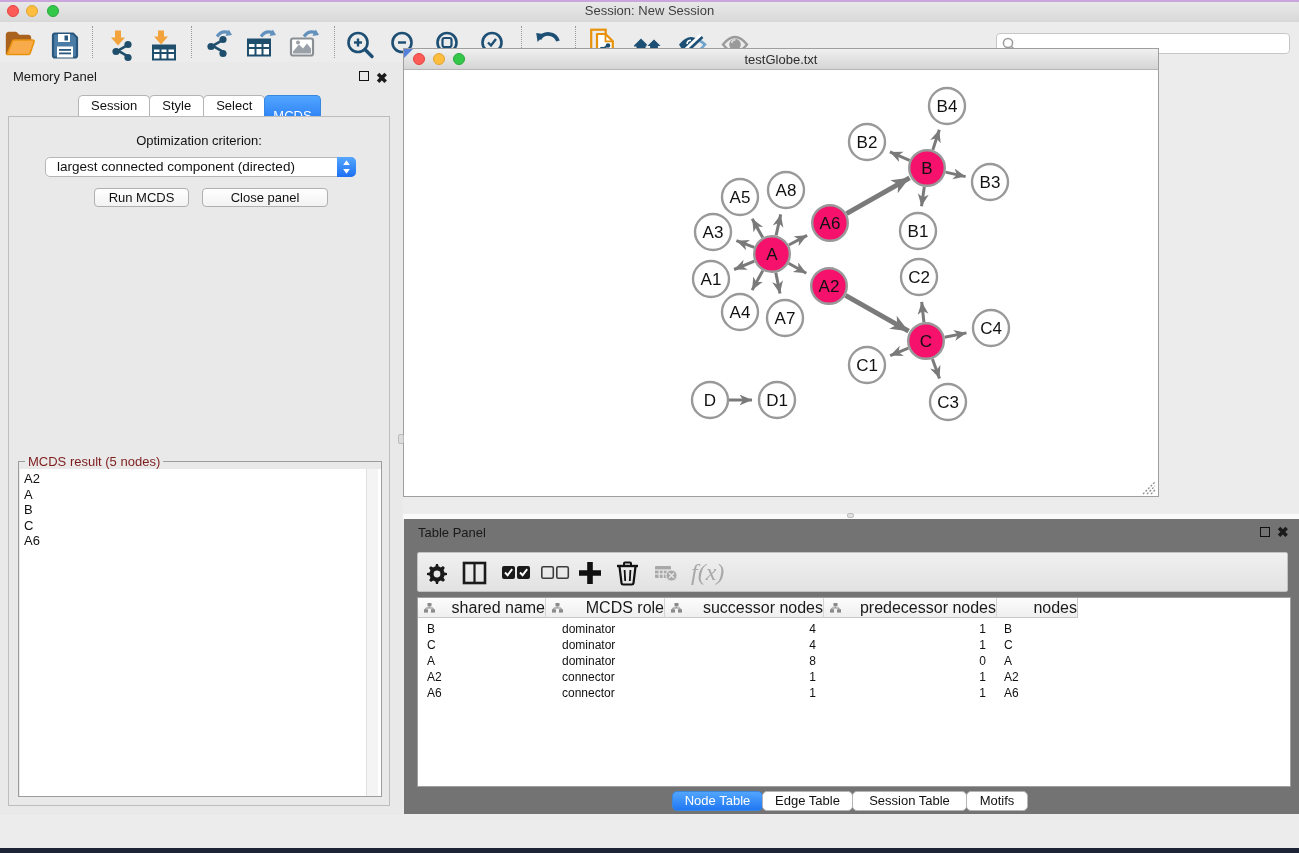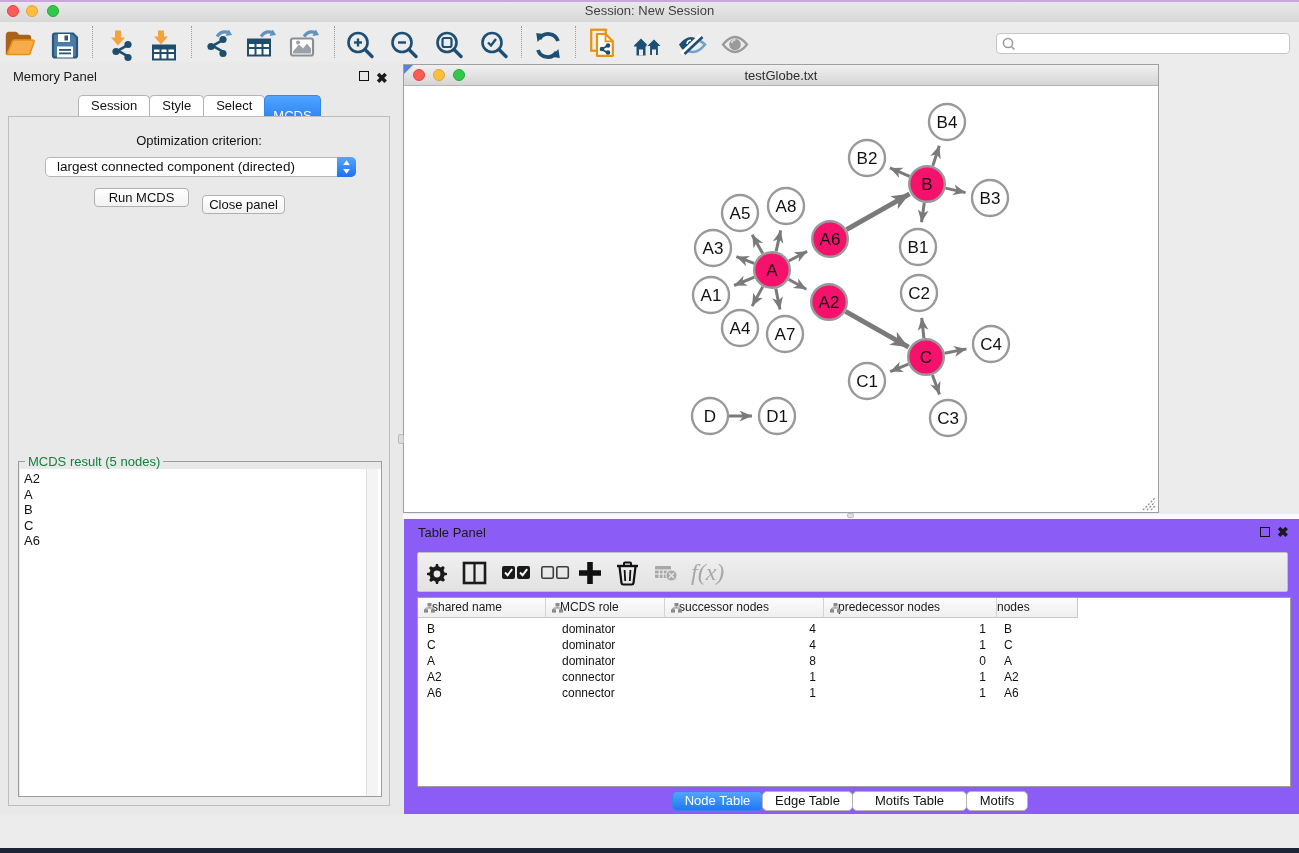--- a/index.html
+++ b/index.html
@@ -17,34 +17,34 @@
 .wicon{position:absolute;top:8px;font-size:12px;color:#1a1a1a}
 .tabs{position:absolute;display:flex}
 .tab{font-size:13px;color:#111;background:#fff;border:1px solid #b4b4b4;border-bottom:none;padding:2px 12px 3px;border-radius:5px 5px 0 0;margin-right:-1px;text-align:center}
 .tab.sel{background:linear-gradient(#52a5fe,#2077f3);color:#fff;border-color:#3787e0}
 #cpbox{position:absolute;left:8px;top:54px;width:382px;height:690px;background:#e9e9e9;border:1px solid #bdbdbd}
 #optlabel{position:absolute;left:0;top:16px;width:100%;text-align:center;font-size:13px;color:#111}
 #dropdown{position:absolute;left:36px;top:40px;width:311px;height:20px;background:#fff;border:1px solid #b6b6b6;border-radius:5px;font-size:13.5px;color:#111;line-height:18px;padding-left:11px}
 #ddbtn{position:absolute;right:-1px;top:-1px;width:19px;height:20px;background:linear-gradient(#55a7ff,#1c70f2);border-radius:0 5px 5px 0}
 .btn{position:absolute;background:linear-gradient(#ffffff,#f2f2f2);border:1px solid #b0b0b0;border-radius:4px;font-size:13px;color:#111;text-align:center;line-height:17px;height:19px}
 #fieldset{position:absolute;left:9px;top:344px;width:364px;height:336px;border:1px solid #9d9d9d}
-#fslegend{position:absolute;left:6px;top:-8px;background:#e9e9e9;padding:0 3px;font-size:13px;color:#15803d}
+#fslegend{position:absolute;left:6px;top:-8px;background:#e9e9e9;padding:0 3px;font-size:13px;color:#7f1d1d}
 #fslist{position:absolute;left:1px;top:7px;width:361px;height:327px;background:#fff;font-size:13px;color:#111;padding:2px 0 0 4px;line-height:15.5px}
 #fssb{position:absolute;right:3px;top:7px;width:12px;height:327px;background:#f4f4f4;border-left:1px solid #e0e0e0}
 
-#netwin{position:absolute;left:403px;top:64px;width:756px;height:449px;background:#fff;border:1px solid #9f9f9f}
+#netwin{position:absolute;left:403px;top:48px;width:756px;height:449px;background:#fff;border:1px solid #9f9f9f}
 #nettb{position:absolute;left:0;top:0;width:100%;height:21px;background:linear-gradient(#f0f0f0,#d5d5d5);border-bottom:1px solid #b5b5b5}
 #nettitle{position:absolute;top:3px;width:100%;text-align:center;font-size:13px;color:#2e2e2e}
 
-#tpanel{position:absolute;left:404px;top:519px;width:895px;height:295px;background:#8b5cf6}
+#tpanel{position:absolute;left:404px;top:519px;width:895px;height:295px;background:#737373}
 #tptitle{position:absolute;left:14px;top:6px;font-size:13px;color:#1a1a1a}
 #ttoolbar{position:absolute;left:13px;top:33px;width:871px;height:40px;background:linear-gradient(#f0f0f0,#e2e2e2);border:1px solid #c2c2c2;border-radius:2px}
 #ttable{position:absolute;left:13px;top:78px;width:874px;height:190px;background:#fff;border:1px solid #9f9f9f}
 #thead{position:absolute;left:0;top:0;width:660px;height:20px;background:linear-gradient(#fcfcfc,#efefef);border-bottom:1px solid #c9c9c9;border-right:1px solid #c9c9c9}
-.hcol{position:absolute;top:0;height:20px;border-right:1px solid #d4d4d4;font-size:12px;color:#1a1a1a;text-align:left;line-height:19px}
+.hcol{position:absolute;top:0;height:20px;border-right:1px solid #d4d4d4;font-size:16px;color:#1a1a1a;text-align:right;line-height:19px}
 .hico{position:absolute;left:6px;top:5px;width:12px;height:10px}
 .trow{position:absolute;font-size:12px;color:#111;height:16px;line-height:16px}
 .btabs{position:absolute;top:272px;left:268px;display:flex}
 .btab{font-size:13px;color:#111;background:#fff;border:1px solid #b4b4b4;border-radius:5px;margin-right:-1px;height:20px;line-height:18px;text-align:center}
 .btab.sel{background:linear-gradient(#52a5fe,#2077f3);color:#fff;border-color:#3787e0}
 
 #statusbar{position:absolute;left:0;top:815px;width:1299px;height:33px;background:#ececec;border-top:1px solid #c9c9c9}
 #listbtn{position:absolute;left:10px;top:11px;width:25px;height:19px;border:1px solid #adadad;border-radius:3px;background:#f4f4f4}
 #membtn{position:absolute;right:10px;top:8px;width:74px;height:23px;border:1px solid #9b9b9b;background:#f4f4f4;font-size:11px;color:#111;text-align:center;line-height:21px}
 #wallbottom{position:absolute;left:0;top:848px;width:1299px;height:5px;background:#1c2436}
@@ -209,21 +209,21 @@
     </div>
     <div id="cpbox">
       <div id="optlabel">Optimization criterion:</div>
       <div id="dropdown">largest connected component (directed)
         <div id="ddbtn"><svg width="19" height="20">
               <path d="M9.5 3.2 L12.8 8 L6.2 8 Z" fill="#fff"></path>
               <path d="M9.5 16.8 L12.8 12 L6.2 12 Z" fill="#fff"></path>
             </svg></div>
       </div>
       <div class="btn" style="left:85px;top:71px;width:95px">Run MCDS</div>
-      <div class="btn" style="left:193px;top:78px;width:83px">Close panel</div>
+      <div class="btn" style="left:193px;top:71px;width:126px">Close panel</div>
       <div id="fieldset">
         <div id="fslegend">MCDS result (5 nodes)</div>
         <div id="fslist">A2<br>A<br>B<br>C<br>A6</div>
         <div id="fssb"></div>
       </div>
     </div>
   </div>
   <div id="netwin">
     <svg style="position:absolute;left:0;top:0;z-index:5" width="10" height="10">
         <path d="M0 0 L9 0 L0 9 Z" fill="#3a6fd8" opacity="0.85"></path>
@@ -422,21 +422,21 @@
         <div class="trow" style="left:586px;top:23px">B</div>
         <div class="trow" style="left:586px;top:39px">C</div>
         <div class="trow" style="left:586px;top:55px">A</div>
         <div class="trow" style="left:586px;top:71px">A2</div>
         <div class="trow" style="left:586px;top:87px">A6</div>
       </div>
     </div>
     <div class="btabs">
       <div class="btab sel" style="width:91px">Node Table</div>
         <div class="btab" style="width:91px">Edge Table</div>
-        <div class="btab" style="width:115px">Motifs Table</div>
+        <div class="btab" style="width:115px">Session Table</div>
         <div class="btab" style="width:62px">Motifs</div>
     </div>
   </div>
   <div class="abs" style="left:403px;top:513.5px;width:896px;height:5.5px;background:#fafafa"></div>
   <div class="abs" style="left:398px;top:434px;width:6px;height:10px;background:#ddd;border:1px solid #bbb;border-radius:2px"></div>
   <div class="abs" style="left:847px;top:513px;width:7px;height:5px;background:#e0e0e0;border:1px solid #c0c0c0;border-radius:2px"></div>
 </div>
 <div id="wallbottom"></div>
 
 </body></html>

